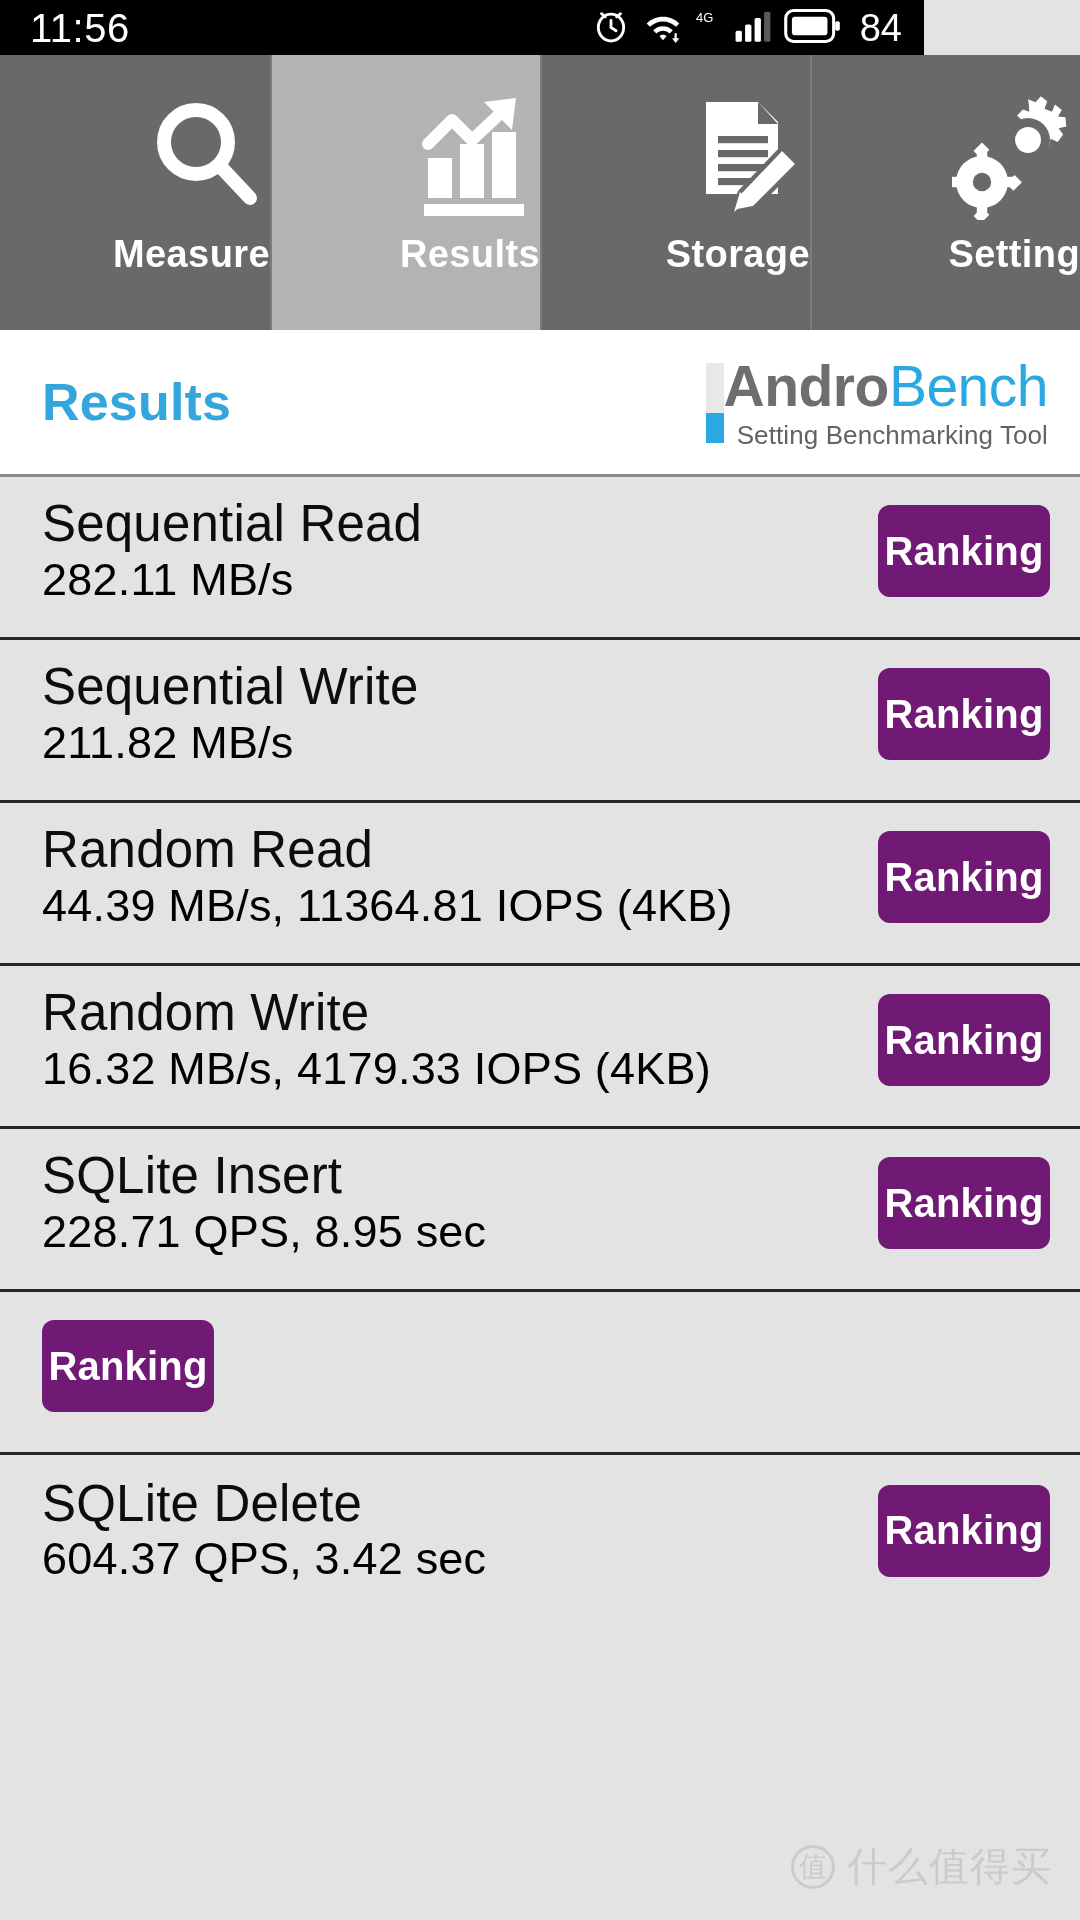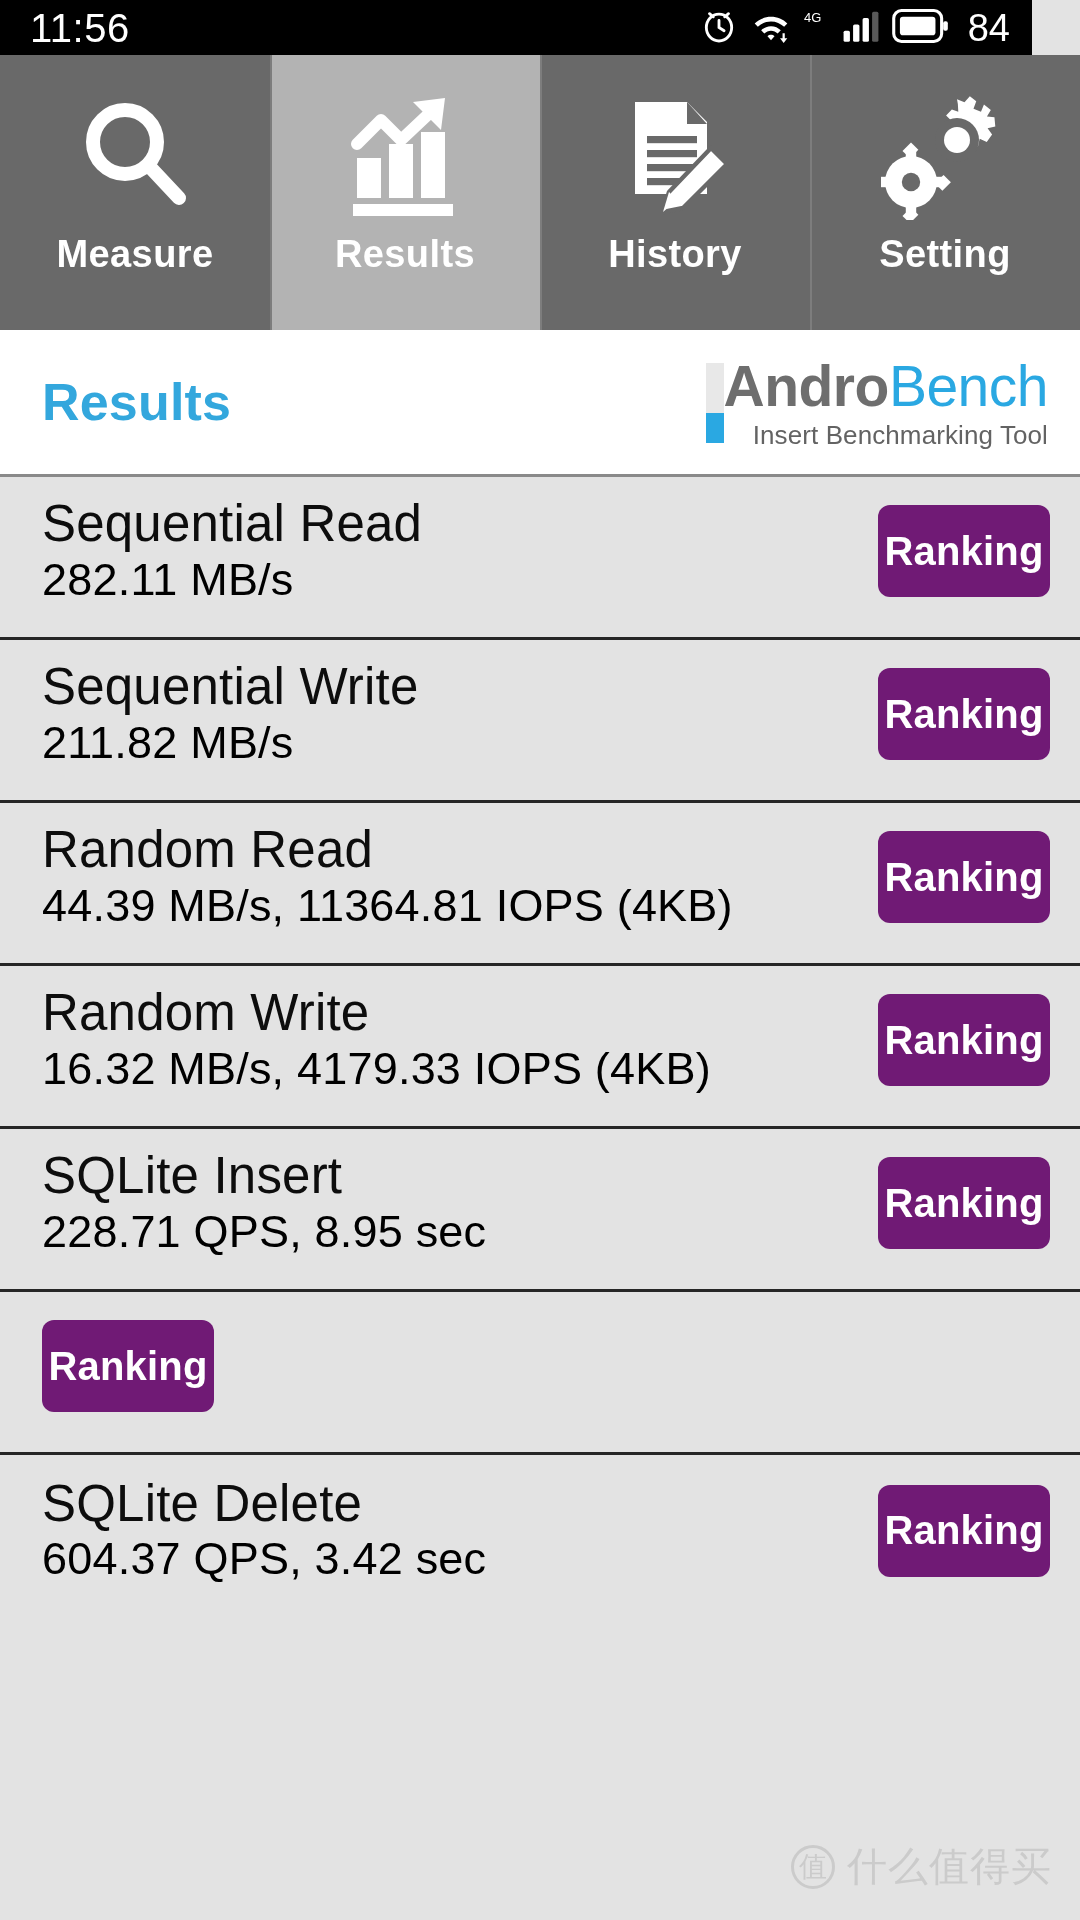--- a/index.html
+++ b/index.html
@@ -5,34 +5,34 @@
   * { margin:0; padding:0; box-sizing:border-box; }
   html, body {
     width:1080px; height:1920px;
     background:#e3e3e3;
     font-family:"Liberation Sans", sans-serif;
     overflow:hidden;
   }
 
   
   .statusbar{
-    height:55px; width:1032px; background:#000; color:#fff;
+    height:55px; width:924px; background:#000; color:#fff;
     display:flex; align-items:center; justify-content:space-between;
     padding:0 22px 0 30px;
   }
   .status-clock{ font-size:40px; font-weight:400; letter-spacing:0.5px; line-height:1; }
   .status-right{ display:flex; align-items:center; gap:12px; }
   .sicon{ display:block; }
   .battery-num{ font-size:38px; font-weight:400; margin-left:8px; line-height:1; }
 
   
   .tabbar{ display:flex; width:1080px; height:275px; }
   .tab{
     width:270px; height:275px; background:#696969;
-    display:flex; flex-direction:column; align-items:center; justify-content:flex-start;
+    display:flex; flex-direction:column; align-items:flex-end; justify-content:flex-start;
     padding-top:26px; position:relative; cursor:pointer;
   }
   .tab + .tab::before{
     content:""; position:absolute; left:0; top:0; width:2px; height:100%;
     background:#7d7d7d;
   }
   .tab.active{ background:#b3b3b3; }
   .tab.active + .tab::before{ background:#7d7d7d; }
   .tab-ico{ height:150px; display:flex; align-items:center; justify-content:center; }
   .tab-label{
@@ -177,21 +177,21 @@
           <path d="M12 5h26l10 10v36H12z"></path>
           <path d="M38 5v11h10z" fill="#696969"></path>
           <rect x="18" y="22" width="25" height="3.6" fill="#696969"></rect>
           <rect x="18" y="29" width="25" height="3.6" fill="#696969"></rect>
           <rect x="18" y="36" width="25" height="3.6" fill="#696969"></rect>
           <rect x="18" y="43" width="17" height="3.6" fill="#696969"></rect>
           <path d="M50 28 L58 36 L36 58 L26 60 L29 50 Z" fill="#fff" stroke="#696969" stroke-width="2.2" stroke-linejoin="round"></path>
           <path d="M26 60 L29 50 L33 54 Z" fill="#fff"></path>
         </svg>
       </div>
-      <div class="tab-label">History</div>
+      <div class="tab-label">Storage</div>
     </div>
 
     <div class="tab">
       <div class="tab-ico">
         <svg width="128" height="128" viewBox="0 0 64 64" fill="#fff">
           <g transform="translate(38,24)">
             <path d="M0-19 3.5-17.6 6-20.5 9-18.1 7.7-14.6 11.2-13.2 12.6-16.6 15.8-14 14-11 17.5-10.6 17.9-6.3 14.3-5.5 16.4-2.6 13.9 0.9 10.6-0.6 9.8 3 5.5 3.4 4.5 0 1.7 2 -1.7 -0.4 -0.6 -3.8 -4.1 -3.2 -5.7 -7.1 -2.6 -9 -5.1 -11.5 -2.4 -14.2 0.6 -13.2 0.4 -16.8z" transform="scale(1.07)"></path>
             <circle cx="0" cy="-8" r="11" fill="#696969" transform="translate(0,8)"></circle>
             <circle cx="0" cy="0" r="6.5" fill="#fff"></circle>
           </g>
@@ -219,21 +219,21 @@
     <div class="page-title">Results</div>
     <div class="logo-wrap">
       <div class="logo-bar">
         <div class="top"></div>
           <div class="bot"></div>
       </div>
       <div class="logo-text">
         <div class="logo-main">
           <span class="logo-andro">Andro</span><span class="logo-bench">Bench</span>
         </div>
-        <div class="logo-sub">Insert Benchmarking Tool</div>
+        <div class="logo-sub">Setting Benchmarking Tool</div>
       </div>
     </div>
   </div>
 
   <div class="list">
 
     <div class="row">
       <div class="row-texts">
         <div class="row-title">Sequential Read</div>
         <div class="row-value">282.11 MB/s</div>

